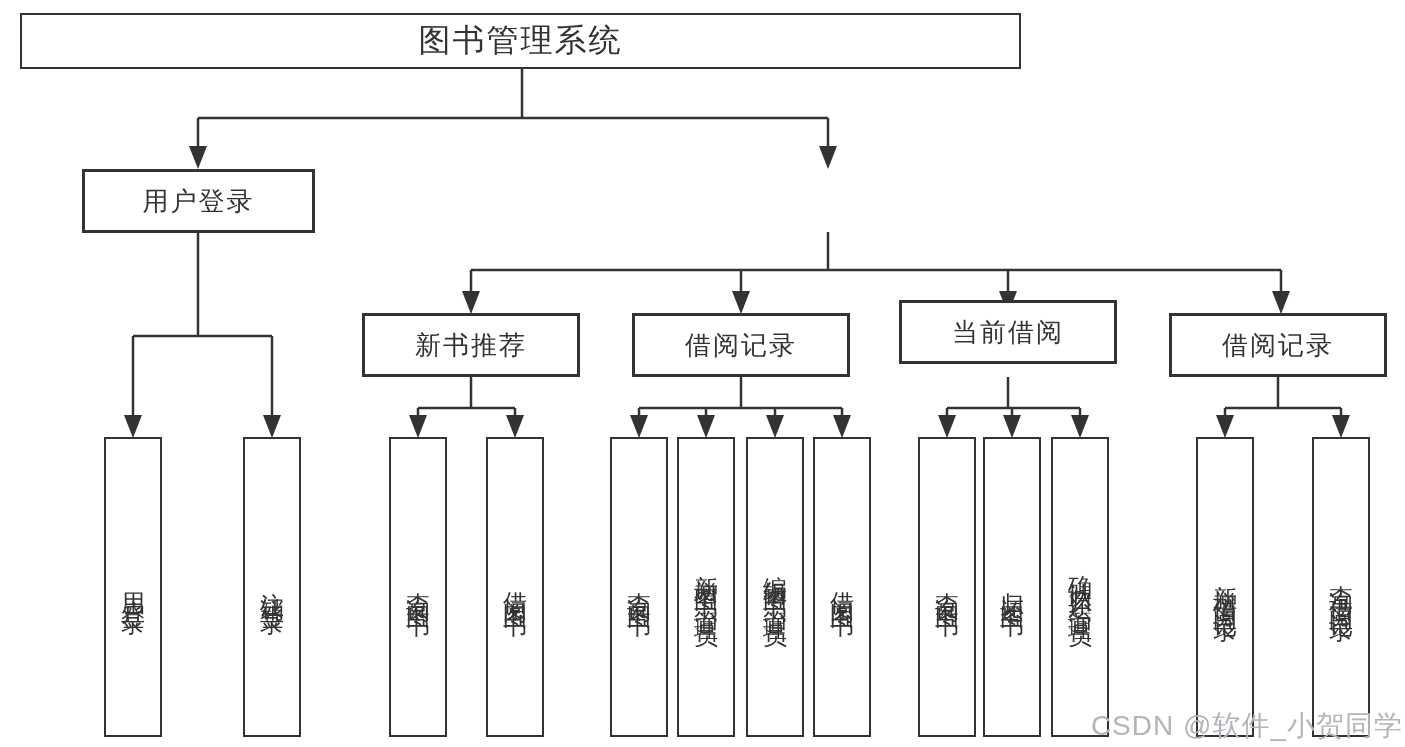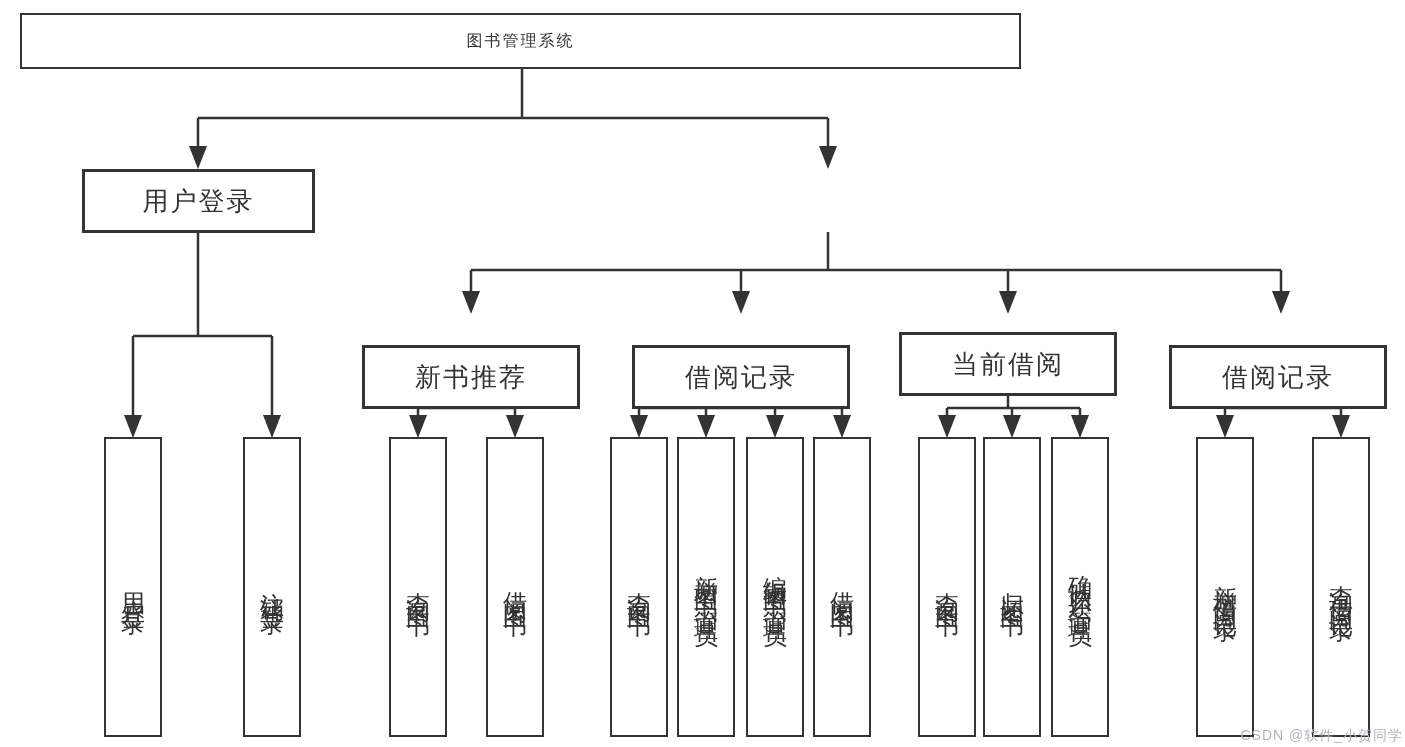--- a/index.html
+++ b/index.html
@@ -40,46 +40,46 @@
   }
   .node.root {
     left: 20px; top: 13px;
     width: 1001px; height: 56px;
     border-width: 2.5px;
   }
   .node.branch {
     width: 233px; height: 64px;
   }
   .node.group {
-    width: 218px; height: 64px; margin-top: 32px;
+    width: 218px; height: 64px;
   }
   .node.leaf {
     width: 58px; height: 300px;
     top: 437px;
     border-width: 2.5px;
   }
   .hlabel {
     font-size: 26px;
     letter-spacing: 2px;
     white-space: nowrap;
   }
-  .root .hlabel { font-size: 16px; }
+  .root .hlabel { font-size: 32px; }
   .vlabel {
     writing-mode: vertical-rl;
     text-orientation: mixed;
     font-size: 24px;
     letter-spacing: 7px;
     line-height: 1;
     white-space: nowrap;
   }
   .watermark {
     position: absolute;
     right: 2px;
     bottom: 2px;
-    font-size: 14px;
+    font-size: 28px;
     color: #b1b4b9;
     letter-spacing: 1px;
     z-index: 3;
     white-space: nowrap;
   }
 </style>
 </head>
 <body>
 
 <div class="stage">

